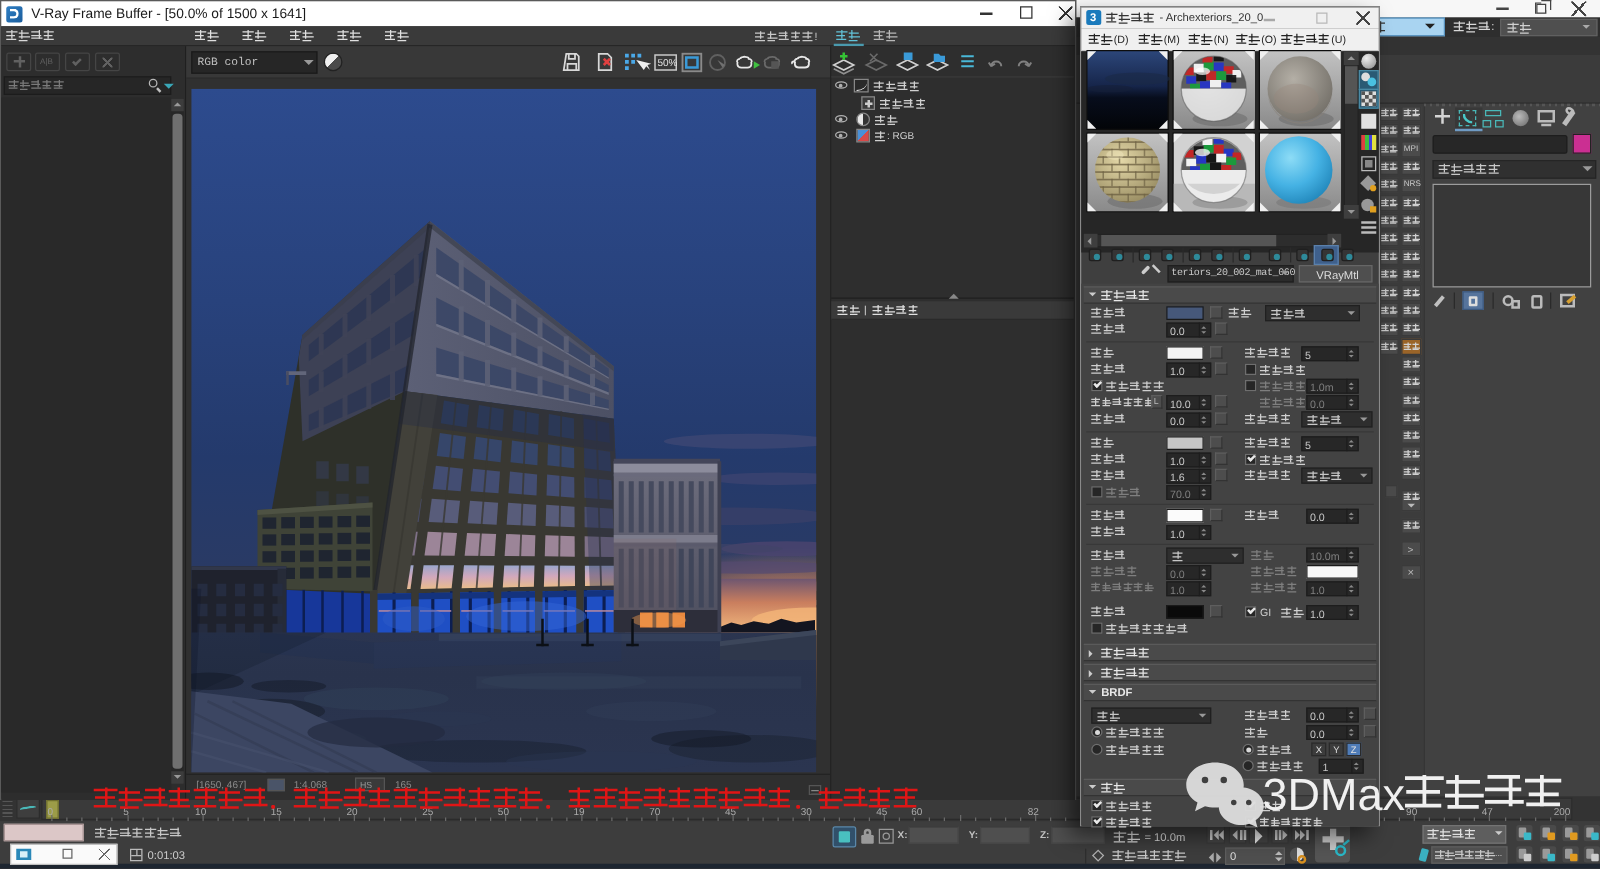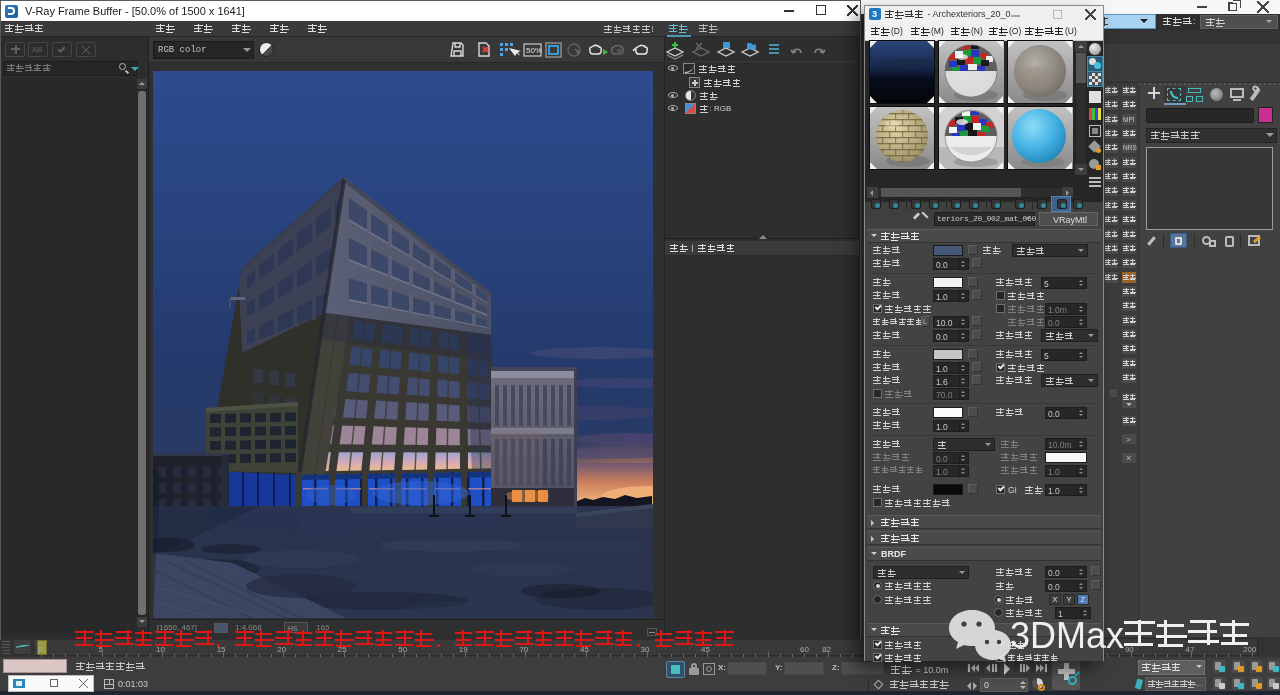--- a/index.html
+++ b/index.html
@@ -143,21 +143,21 @@
 <div style="position:absolute;left:156.1px;top:646px;font-size:8px;color:#aaaaaa;white-space:nowrap;line-height:1;">10</div>
 <div style="position:absolute;left:216.64999999999998px;top:646px;font-size:8px;color:#aaaaaa;white-space:nowrap;line-height:1;">15</div>
 <div style="position:absolute;left:277.2px;top:646px;font-size:8px;color:#aaaaaa;white-space:nowrap;line-height:1;">20</div>
 <div style="position:absolute;left:337.75px;top:646px;font-size:8px;color:#aaaaaa;white-space:nowrap;line-height:1;">25</div>
 <div style="position:absolute;left:398.29999999999995px;top:646px;font-size:8px;color:#aaaaaa;white-space:nowrap;line-height:1;">50</div>
 <div style="position:absolute;left:458.84999999999997px;top:646px;font-size:8px;color:#aaaaaa;white-space:nowrap;line-height:1;">19</div>
 <div style="position:absolute;left:519.4px;top:646px;font-size:8px;color:#aaaaaa;white-space:nowrap;line-height:1;">70</div>
 <div style="position:absolute;left:579.9499999999999px;top:646px;font-size:8px;color:#aaaaaa;white-space:nowrap;line-height:1;">45</div>
 <div style="position:absolute;left:640.5px;top:646px;font-size:8px;color:#aaaaaa;white-space:nowrap;line-height:1;">30</div>
 <div style="position:absolute;left:701.05px;top:646px;font-size:8px;color:#aaaaaa;white-space:nowrap;line-height:1;">45</div>
-<div style="position:absolute;left:800px;top:646px;font-size:8px;color:#aaaaaa;white-space:nowrap;line-height:1;">60</div>
+<div style="position:absolute;left:729px;top:646px;font-size:8px;color:#aaaaaa;white-space:nowrap;line-height:1;">60</div>
 <div style="position:absolute;left:822.15px;top:646px;font-size:8px;color:#aaaaaa;white-space:nowrap;line-height:1;">82</div>
 <div style="position:absolute;left:882.6999999999999px;top:646px;font-size:8px;color:#aaaaaa;white-space:nowrap;line-height:1;">70</div>
 <div style="position:absolute;left:943.25px;top:646px;font-size:8px;color:#aaaaaa;white-space:nowrap;line-height:1;">75</div>
 <div style="position:absolute;left:1003.8px;top:646px;font-size:8px;color:#aaaaaa;white-space:nowrap;line-height:1;">80</div>
 <div style="position:absolute;left:1064.35px;top:646px;font-size:8px;color:#aaaaaa;white-space:nowrap;line-height:1;">85</div>
 <div style="position:absolute;left:1124.8999999999999px;top:646px;font-size:8px;color:#aaaaaa;white-space:nowrap;line-height:1;">90</div>
 <div style="position:absolute;left:1185.45px;top:646px;font-size:8px;color:#aaaaaa;white-space:nowrap;line-height:1;">47</div>
 <div style="position:absolute;left:1243.0px;top:646px;font-size:8px;color:#aaaaaa;white-space:nowrap;line-height:1;">200</div>
 <div style="position:absolute;left:41.0px;top:652px;width:1px;height:5px;background:#6a6a6a;"></div>
 <div style="position:absolute;left:53.11px;top:654px;width:1px;height:3px;background:#6a6a6a;"></div>

